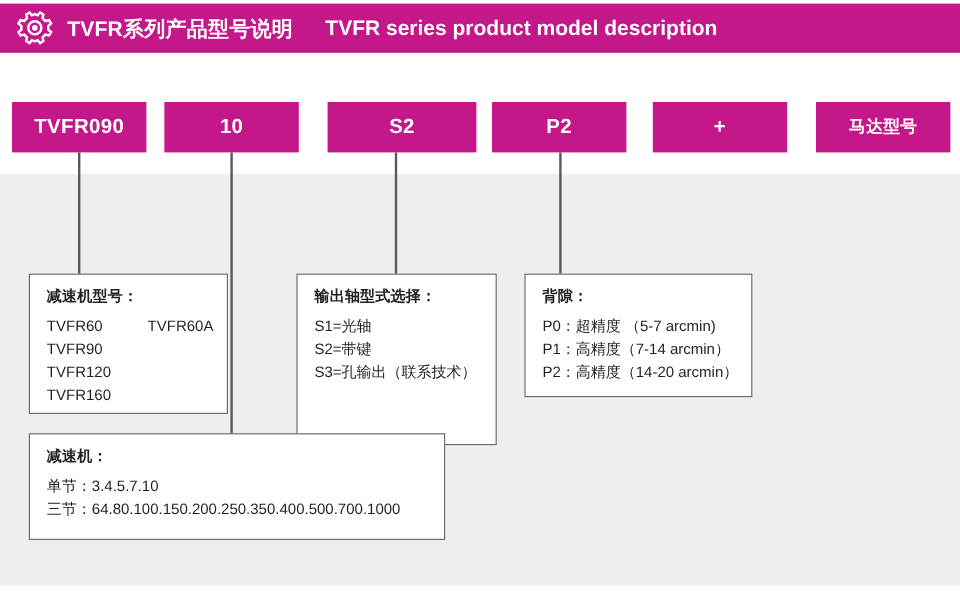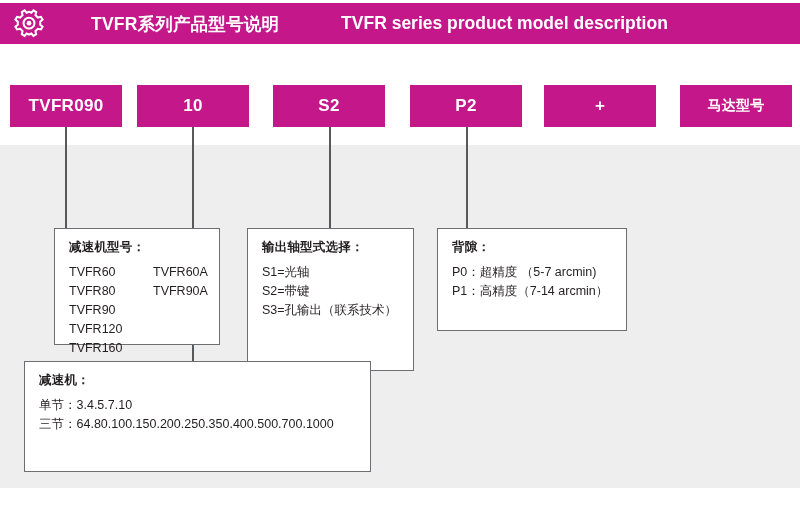--- a/index.html
+++ b/index.html
@@ -19,21 +19,20 @@
   
   #header-bar {
     position: absolute;
     left: 0;
     top: 3px;
     width: 800px;
     height: 41px;
     background: #c4178a;
     display: flex;
     align-items: center;
-    gap: 35px;
   }
   #gear-icon {
     width: 34px;
     height: 34px;
     margin-left: 12px;
     margin-right: 10px;
     flex: 0 0 auto;
   }
   #header-title-cn {
     font-size: 17.5px;
@@ -103,24 +102,24 @@
     color: #231f20;
     line-height: 19px;
     white-space: nowrap;
   }
   .two-col {
     display: flex;
   }
   .two-col .col-a { width: 84px; flex: 0 0 auto; }
 
   
-  #detail-box-model  { left: 24px;  top: 228px; width: 166px; height: 117px; margin-left: 30px; }
+  #detail-box-model  { left: 24px;  top: 228px; width: 166px; height: 117px; }
   #detail-box-shaft  { left: 247px; top: 228px; width: 167px; height: 143px; }
   #detail-box-backlash { left: 437px; top: 228px; width: 190px; height: 103px; }
-  #detail-box-ratio  { left: 24px;  top: 361px; width: 347px; height: 111px; }
+  #detail-box-ratio  { left: 24px;  top: 361px; width: 347px; height: 89px; }
 </style>
 </head>
 <body>
 
 <div id="gray-band"></div>
 
 <div id="header-bar">
   <svg id="gear-icon" viewBox="0 0 100 100" aria-hidden="true">
     <g fill="none" stroke="#ffffff" stroke-width="6">
       <path d="M50 14
@@ -132,39 +131,35 @@
       <circle cx="50" cy="47.5" r="16"></circle>
     </g>
     <circle cx="50" cy="47.5" r="7" fill="#ffffff"></circle>
   </svg>
   <span id="header-title-cn">TVFR系列产品型号说明</span>
   <span id="header-title-en">TVFR series product model description</span>
 </div>
 
 <div class="code-box" id="box-0" style="left:10px;  width:112px;">TVFR090</div>
 <div class="code-box" id="box-1" style="left:137px; width:112px;">10</div>
-<div class="code-box" id="box-2" style="left:273px; width:112px;">S2</div>
+<div class="code-box" id="box-2" style="left:273px; width:124px;">S2</div>
 <div class="code-box" id="box-3" style="left:410px; width:112px;">P2</div>
 <div class="code-box" id="box-4" style="left:544px; width:112px;">+</div>
 <div class="code-box cn" id="box-5" style="left:680px; width:112px;">马达型号</div>
 
 <div class="connector" style="left:65px;  top:127px; height:102px;"></div>
 <div class="connector" style="left:192px; top:127px; height:235px;"></div>
 <div class="connector" style="left:329px; top:127px; height:102px;"></div>
 <div class="connector" style="left:466px; top:127px; height:102px;"></div>
 
 <div class="detail-box" id="detail-box-model">
   <div class="detail-title">减速机型号：</div>
   <div class="detail-line two-col">
     <span class="col-a">TVFR60</span>
     <span>TVFR60A</span>
-  </div>
-  <div class="detail-line two-col">
-    <span class="col-a">TVFR80</span>
-    <span>TVFR90A</span>
   </div>
   <div class="detail-line two-col">
     <span class="col-a">TVFR90</span>
     <span></span>
   </div>
   <div class="detail-line two-col">
     <span class="col-a">TVFR120</span>
     <span></span>
   </div>
   <div class="detail-line two-col">
@@ -177,19 +172,20 @@
   <div class="detail-title">输出轴型式选择：</div>
   <div class="detail-line">S1=光轴</div>
   <div class="detail-line">S2=带键</div>
   <div class="detail-line">S3=孔输出（联系技术）</div>
 </div>
 
 <div class="detail-box" id="detail-box-backlash">
   <div class="detail-title">背隙：</div>
   <div class="detail-line">P0：超精度 （5-7 arcmin)</div>
   <div class="detail-line">P1：高精度（7-14 arcmin）</div>
+  <div class="detail-line">P2：高精度（14-20 arcmin）</div>
 </div>
 
 <div class="detail-box" id="detail-box-ratio">
   <div class="detail-title">减速机：</div>
   <div class="detail-line">单节：3.4.5.7.10</div>
   <div class="detail-line">三节：64.80.100.150.200.250.350.400.500.700.1000</div>
 </div>
 
 </body></html>

